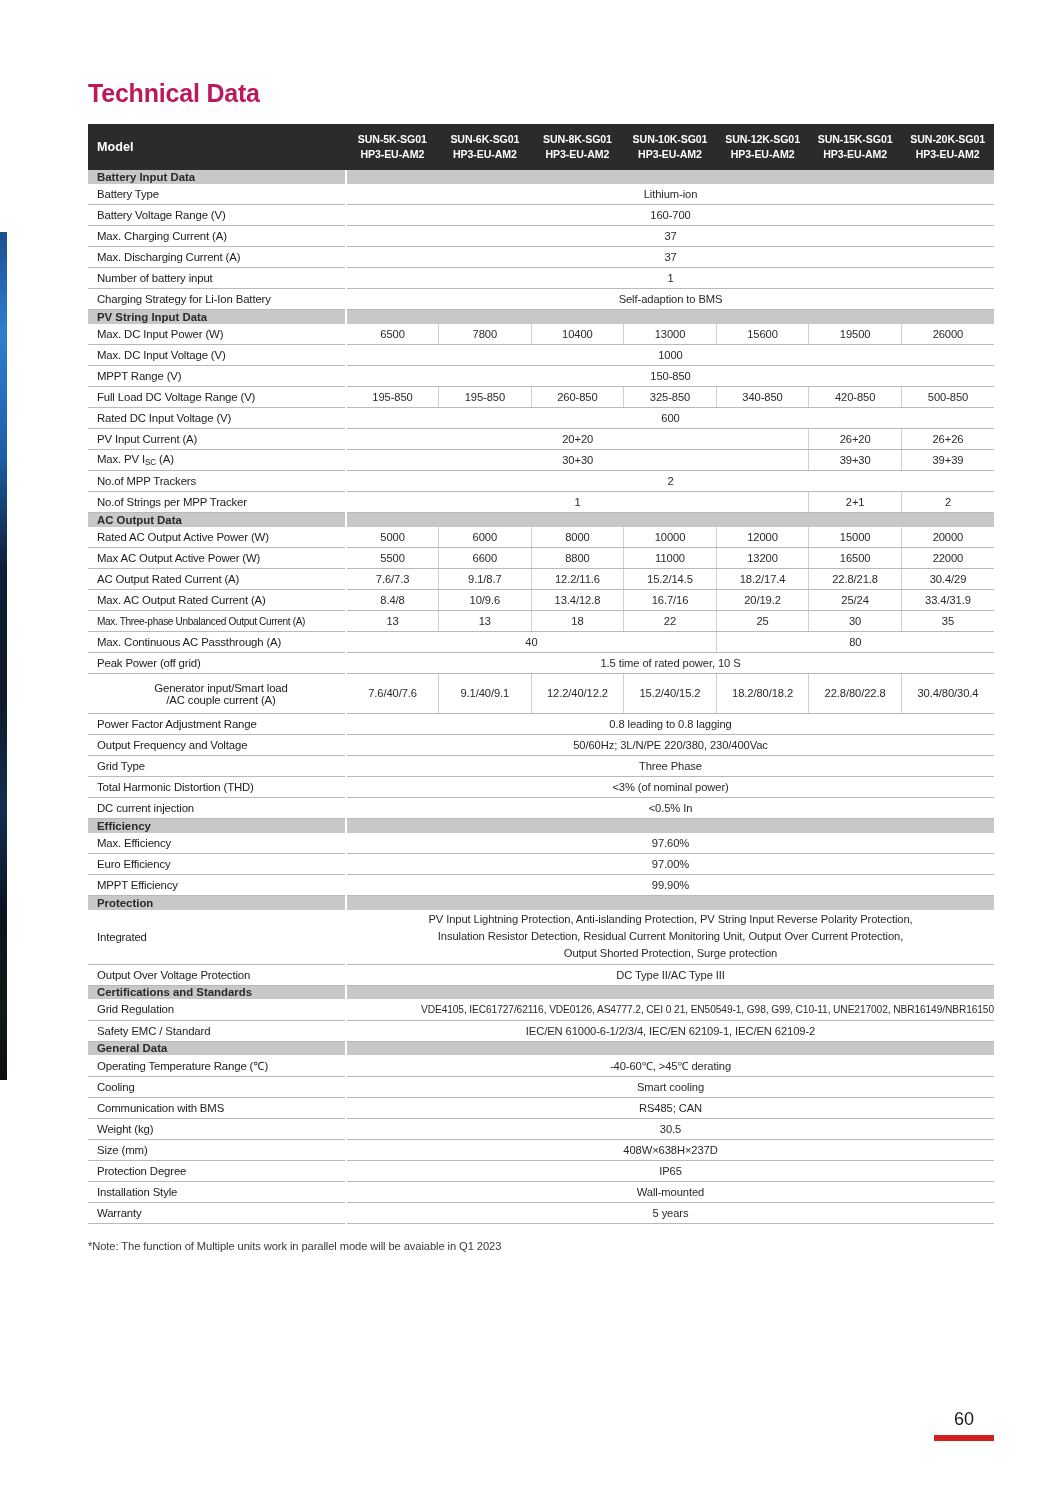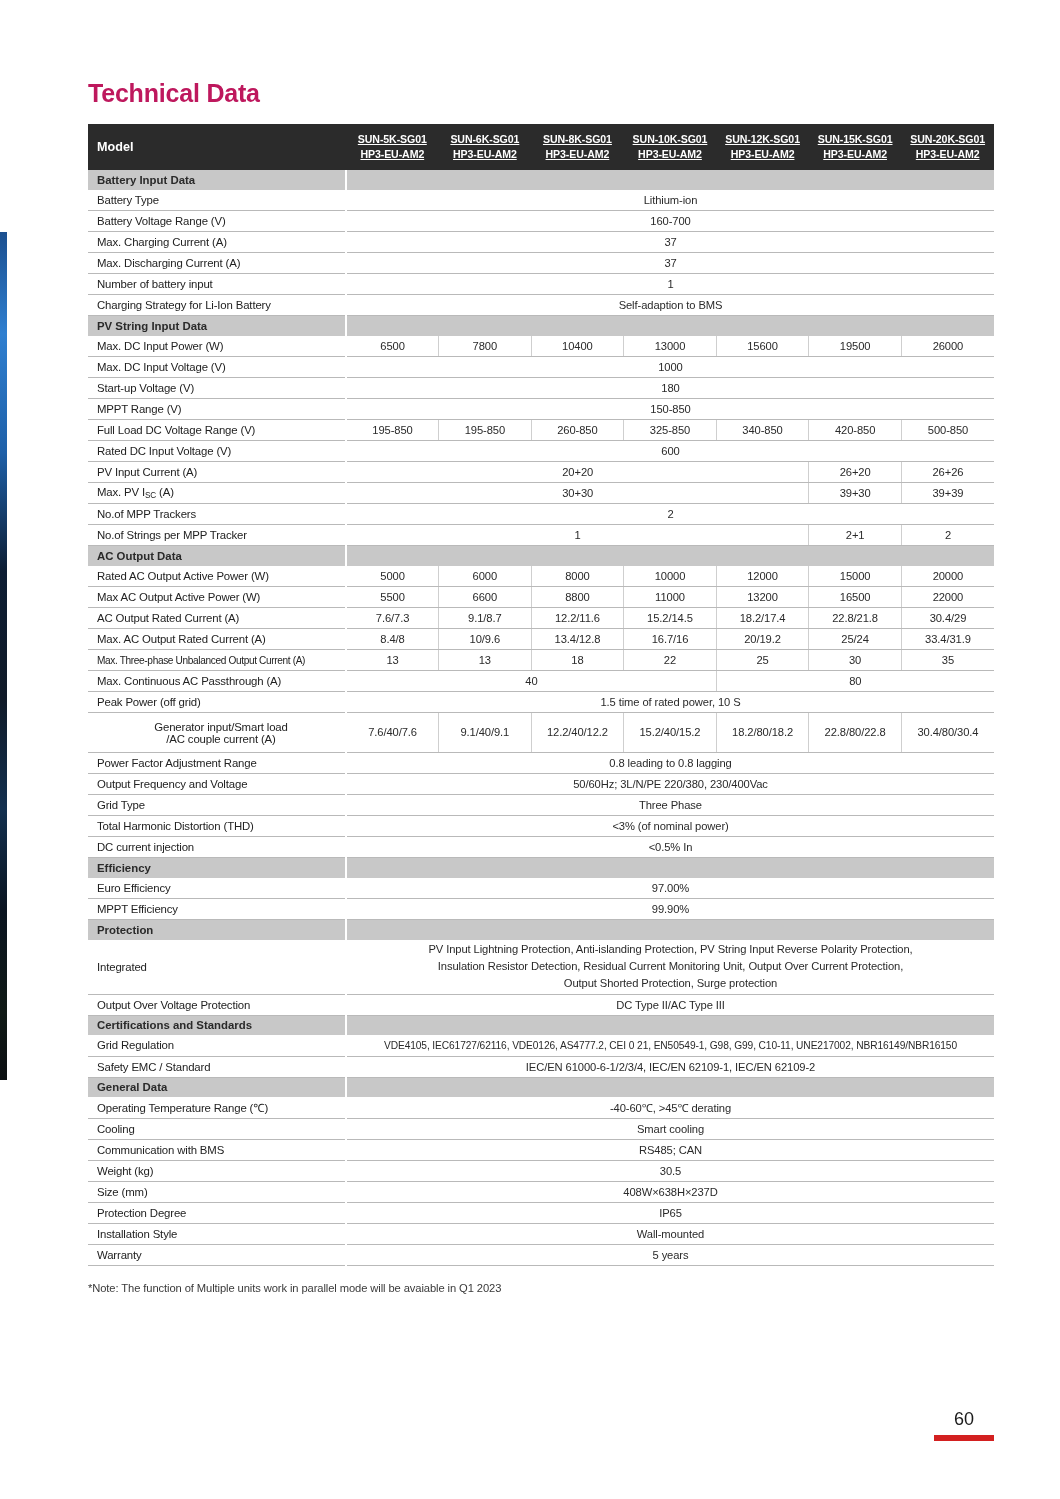--- a/index.html
+++ b/index.html
@@ -76,28 +76,27 @@
     padding-left: 9px !important;
     vertical-align: middle;
   }
   td.head-model {
     text-align: center;
     font-size: 10.6px;
     font-weight: bold;
     line-height: 1.35;
     vertical-align: middle;
     letter-spacing: -0.1px;
-    text-decoration: underline;
   }
 
   
   tr.section-row td {
     background: #c8c8c8;
     color: #2a2a2a;
-    height: 20px;
+    height: 14px;
     font-size: 11.4px;
     font-weight: bold;
     padding: 0 0 0 9px;
     border: none;
     vertical-align: middle;
   }
   tr.section-row td.section-fill {
     background: #c8c8c8;
     border-left: 2px solid #ffffff;
   }
@@ -234,24 +233,20 @@
           <td class="val">13000</td>
           <td class="val">15600</td>
           <td class="val">19500</td>
           <td class="val">26000</td>
         </tr>
         <tr class="data-row">
           <td class="lbl">Max. DC Input Voltage (V)</td>
           <td class="val first-val" colspan="7">1000</td>
         </tr>
         <tr class="data-row">
-          <td class="lbl">Start-up Voltage (V)</td>
-          <td class="val first-val" colspan="7">180</td>
-        </tr>
-        <tr class="data-row">
           <td class="lbl">MPPT Range (V)</td>
           <td class="val first-val" colspan="7">150-850</td>
         </tr>
         <tr class="data-row">
           <td class="lbl">Full Load DC Voltage Range (V)</td>
           <td class="val first-val">195-850</td>
           <td class="val">195-850</td>
           <td class="val">260-850</td>
           <td class="val">325-850</td>
           <td class="val">340-850</td>
@@ -375,20 +370,24 @@
         </tr>
         <tr class="data-row">
           <td class="lbl">DC current injection</td>
           <td class="val first-val" colspan="7">&lt;0.5% In</td>
         </tr>
         <tr class="section-row">
           <td>Efficiency</td>
           <td class="section-fill" colspan="7"></td>
         </tr>
         <tr class="data-row">
+          <td class="lbl">Max. Efficiency</td>
+          <td class="val first-val" colspan="7">97.60%</td>
+        </tr>
+        <tr class="data-row">
           <td class="lbl">Euro Efficiency</td>
           <td class="val first-val" colspan="7">97.00%</td>
         </tr>
         <tr class="data-row">
           <td class="lbl">MPPT Efficiency</td>
           <td class="val first-val" colspan="7">99.90%</td>
         </tr>
         <tr class="section-row">
           <td>Protection</td>
           <td class="section-fill" colspan="7"></td>
@@ -400,21 +399,21 @@
         <tr class="data-row">
           <td class="lbl">Output Over Voltage Protection</td>
           <td class="val first-val" colspan="7">DC Type II/AC Type III</td>
         </tr>
         <tr class="section-row">
           <td>Certifications and Standards</td>
           <td class="section-fill" colspan="7"></td>
         </tr>
         <tr class="data-row">
           <td class="lbl">Grid Regulation</td>
-          <td class="val first-val" colspan="7" style="font-size: 10.2px;">VDE4105, IEC61727/62116, VDE0126, AS4777.2, CEI 0 21, EN50549-1, G98, G99, C10-11, UNE217002, NBR16149/NBR16150</td>
+          <td class="val first-val" colspan="7" style="font-size: 10.2px; text-align: right;">VDE4105, IEC61727/62116, VDE0126, AS4777.2, CEI 0 21, EN50549-1, G98, G99, C10-11, UNE217002, NBR16149/NBR16150</td>
         </tr>
         <tr class="data-row">
           <td class="lbl">Safety EMC / Standard</td>
           <td class="val first-val" colspan="7">IEC/EN 61000-6-1/2/3/4, IEC/EN 62109-1, IEC/EN 62109-2</td>
         </tr>
         <tr class="section-row">
           <td>General Data</td>
           <td class="section-fill" colspan="7"></td>
         </tr>
         <tr class="data-row">

